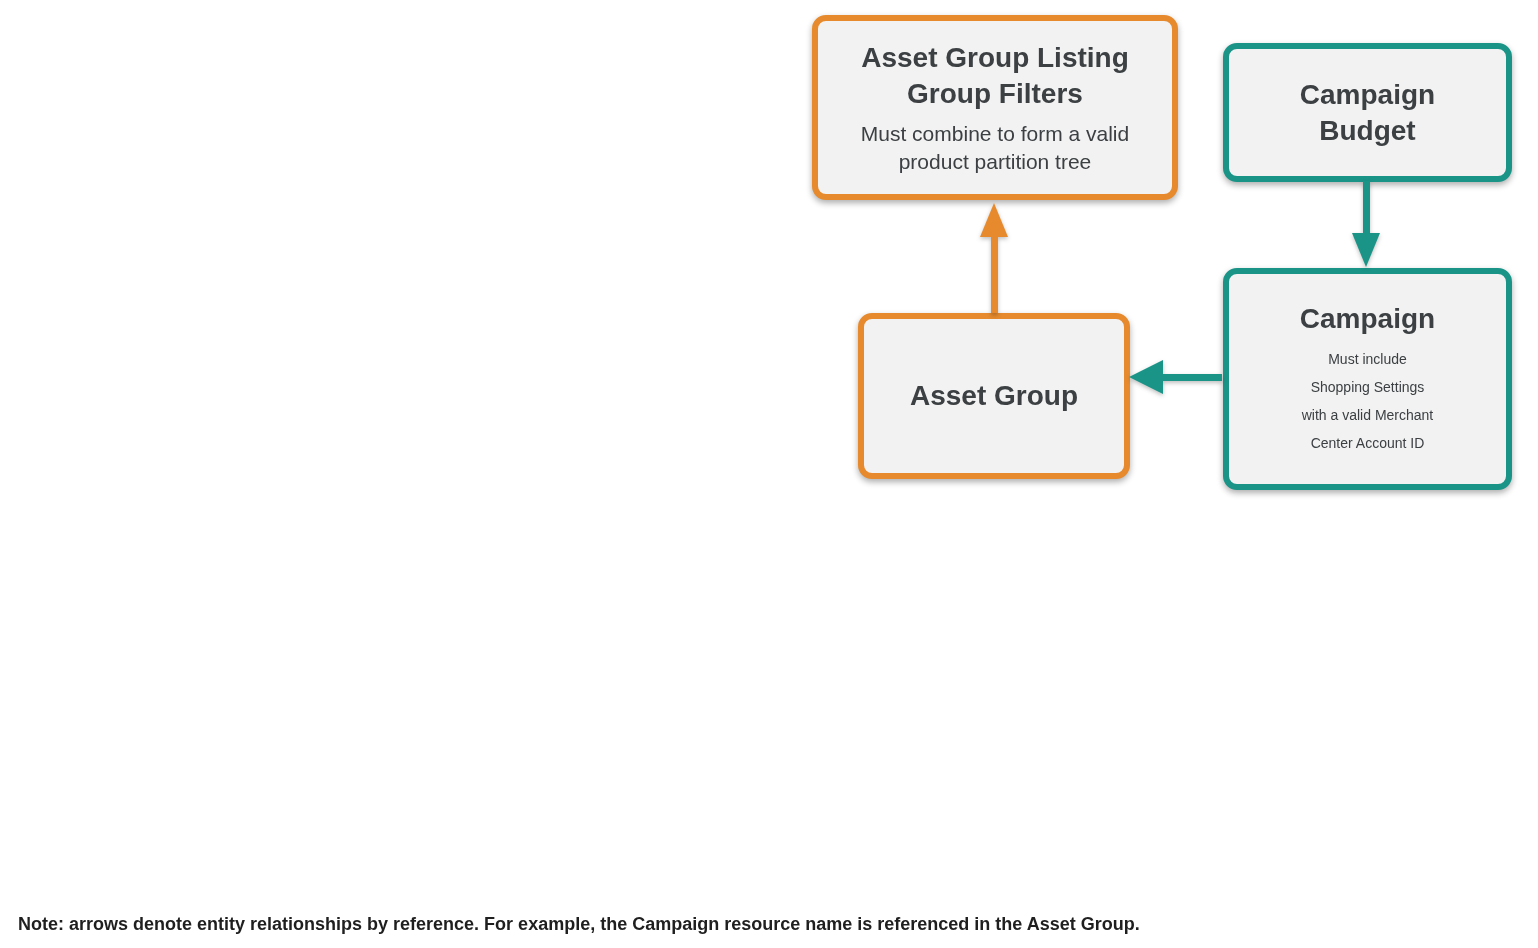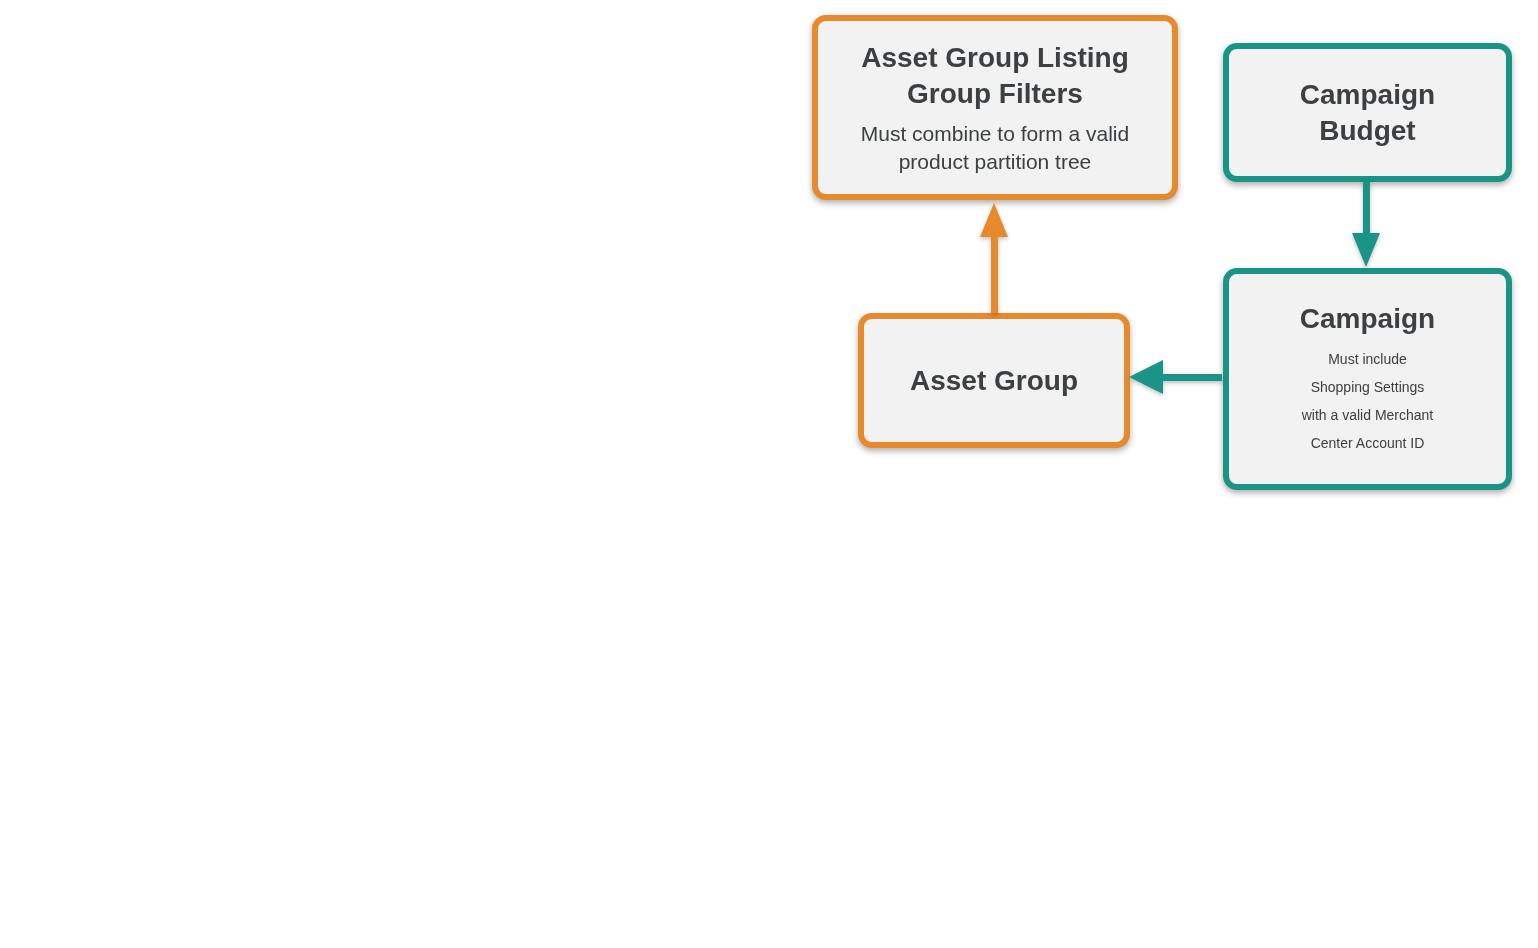--- a/index.html
+++ b/index.html
@@ -43,21 +43,21 @@
     line-height: 28px;
     color: var(--text, #3C4043);
     margin-top: 8px;
   }
   .node-subtitle:empty { display: none; }
 
   .node-filters   { left: 812px;  top: 15px;  width: 366px; height: 185px; }
   .node-budget    { left: 1223px; top: 43px;  width: 289px; height: 139px; }
   .node-campaign  { left: 1223px; top: 268px; width: 289px; height: 222px; }
   .node-campaign .node-subtitle { font-size: 14px; line-height: 28px; }
-  .node-assetgroup{ left: 858px;  top: 313px; width: 272px; height: 135px; }
+  .node-assetgroup{ left: 858px;  top: 313px; width: 272px; height: 166px; }
 
   .arrow { position: absolute; filter: drop-shadow(0 2px 2px rgba(0,0,0,0.25)); }
   .arrow .shaft { position: absolute; background: var(--accent, #888); }
   .arrow .head  { position: absolute; width: 0; height: 0; }
 
   
   .arrow-up { left: 980px; top: 203px; width: 28px; height: 110px; }
   .arrow-up .head {
     left: 0; top: 0;
     border-left: 14px solid transparent;
@@ -136,14 +136,15 @@
   <div class="arrow arrow-down" style="--accent: #1A9487;">
     <div class="shaft"></div>
     <div class="head"></div>
   </div>
 
   <div class="arrow arrow-left" style="--accent: #1A9487;">
     <div class="head"></div>
     <div class="shaft"></div>
   </div>
 
+  <div class="note">Note: arrows denote entity relationships by reference. For example, the Campaign resource name is referenced in the Asset Group.</div>
 
 </div>
 
 </body></html>

